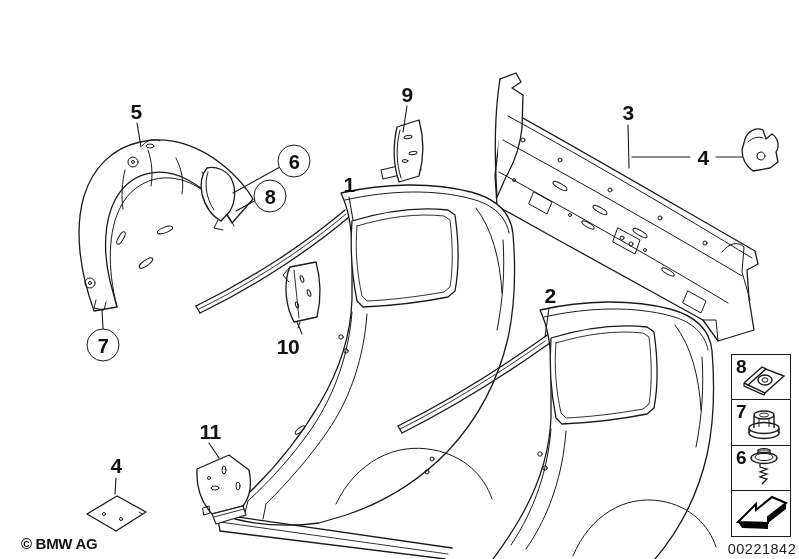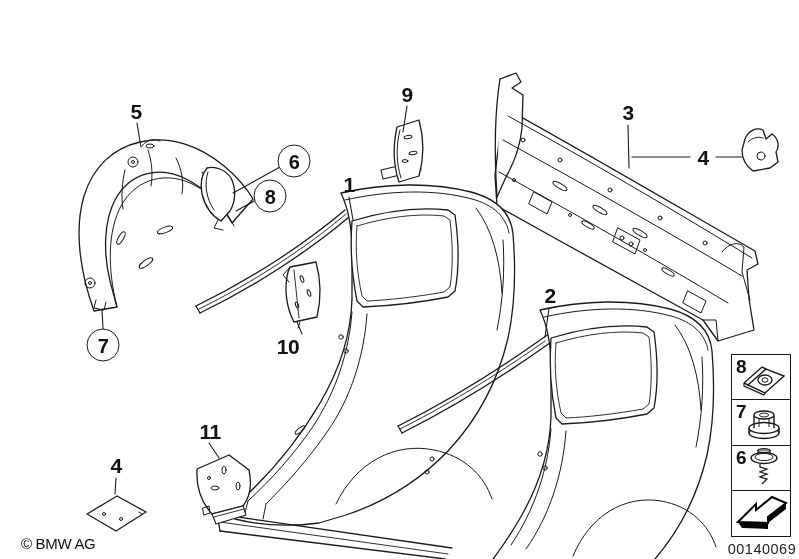--- a/index.html
+++ b/index.html
@@ -42,21 +42,21 @@
   .legend-num{
     position:absolute;left:4px;top:2px;font-size:19px;font-weight:bold;color:#111;
     line-height:1;
   }
   .legend-box svg{position:absolute;left:0;top:0;}
   .doc-number{
     position:absolute;left:725px;top:541px;width:74px;text-align:center;
     font-size:14.5px;color:#222;letter-spacing:0.5px;
   }
   .copyright{
-    position:absolute;left:21px;top:535px;font-size:15px;font-weight:normal;
+    position:absolute;left:21px;top:535px;font-size:15px;font-weight:bold;
     color:#111;letter-spacing:-0.3px;text-align:center;
   }
 </style>
 </head>
 <body>
 
 <div class="stage">
 
   <svg class="art" viewBox="0 0 799 559" fill="none" stroke="#1a1a1a" stroke-width="1.3" stroke-linecap="round" stroke-linejoin="round">
 
@@ -273,15 +273,15 @@
     <div class="legend-box">
       <svg width="60" height="44" viewBox="0 0 60 44" fill="none">
         <polygon points="6,31 24,13 24,19 40,6 54,12 36,26 36,32" fill="#fff" stroke="#000" stroke-width="2"></polygon>
         <polygon points="6,31 36,32 36,38 10,37" fill="#000"></polygon>
         <polygon points="54,12 54,18 36,32 36,26" fill="#000"></polygon>
       </svg>
     </div>
   </div>
 
   <div class="copyright">© BMW AG</div>
-  <div class="doc-number">00140069</div>
+  <div class="doc-number">00221842</div>
 
 </div>
 
 </body></html>

